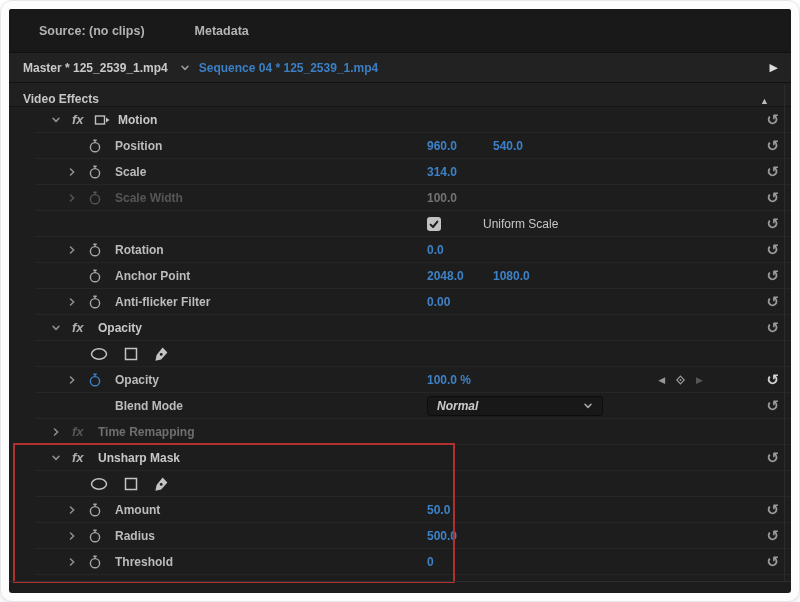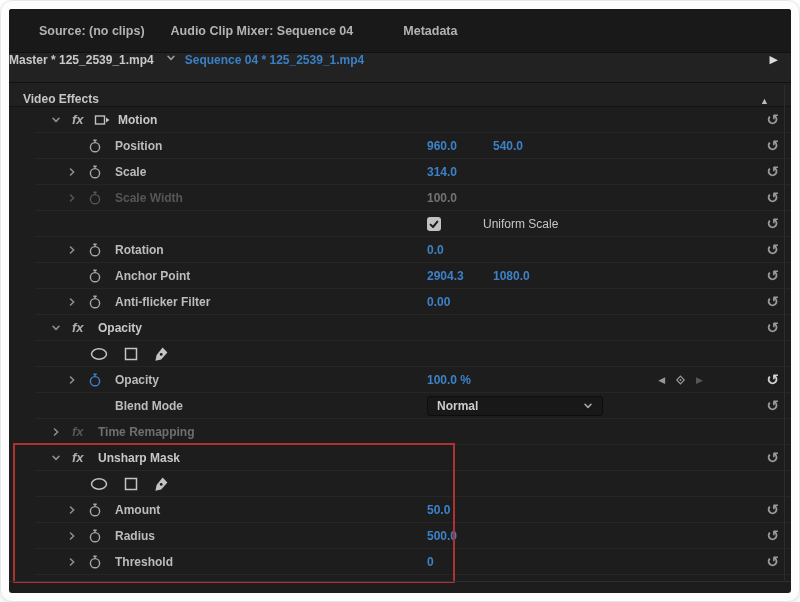--- a/index.html
+++ b/index.html
@@ -42,21 +42,22 @@
   .tab-ec-top { display:flex; align-items:center; gap:12px; }
   .tab-ec .tab-label { color:#e9e9e9; }
   .menu-glyph { color:#cfcfcf; font-size:14px; line-height:1; font-weight:400; }
   .tab-underline { height:3px; background:#c9c9c9; border-radius:1px; margin-top:6px; }
   .tab-audio { margin-left: 26px; }
   .tab-meta { margin-left: 50px; }
 
   
   .clipbar {
     height: 30px; background: #222222;
-    display: flex; 
+    display: flex; align-items: center;
+    padding-left: 14px;
     border-bottom: 1px solid #111;
     font-size: 12px; font-weight: 700;
   }
   .master-name { color:#c9c9c9; }
   .clip-chev { margin: 0 9px 0 12px; color:#9a9a9a; display:flex; }
   .sequence-name { color: var(--sequence-blue, #3b7fc4); }
   .clip-spacer { flex:1; }
   .play-right { color:#dddddd; font-size:11px; margin-right:13px; }
 
   
@@ -118,21 +119,21 @@
     display:flex; align-items:center; justify-content:center;
     border:0; cursor:pointer;
   }
   .cblabel { position:absolute; left:414px; color:#c6c6c6; font-weight:400;padding-left:34px; }
 
   .dropdown {
     position:absolute; left:392px;
     width:176px; height:20px;
     background:#181818; border:1px solid #0d0d0d; border-radius:3px;
     display:flex; align-items:center; padding:0 9px;
-    color:#cdcdcd; font-weight:700; cursor:pointer;
+    color:#cdcdcd; font-weight:700; cursor:pointer;font-style:italic;
   }
   .dropdown .dd-chev { margin-left:auto; color:#a8a8a8; display:flex; }
 
   .mtool { background:none; border:0; cursor:pointer; color:#c4c4c4; display:flex; margin-left:14px; padding:0; }
   .mtool.first { margin-left:54px; }
 
   
   .redbox2 {
     position:absolute; left:4px; top:434px; width:442px; height:140px;
     border:2px solid var(--highlight-red, #b13131);
@@ -180,21 +181,20 @@
         <circle cx="8" cy="8" r="1.1" fill="currentColor"></circle>
       </g>
   </defs>
 </svg>
 
 <div class="frame">
   <div class="panel">
 
     <div class="tabbar">
       <div class="tab"><span>Source: (no clips)</span></div>
-      <div class="tab tab-audio"><span>Audio Clip Mixer: Sequence 04</span></div>
       <div class="tab tab-meta"><span>Metadata</span></div>
     </div>
 
     <div class="clipbar">
       <span class="master-name">Master * 125_2539_1.mp4</span>
       <span class="clip-chev">
           <svg width="10" height="10" viewBox="0 0 10 10">
             <use href="#chev-d"></use>
           </svg>
         </span>
@@ -298,21 +298,21 @@
       </div>
 
       <div class="row prop">
         <span class="tw"></span>
         <button class="sw">
             <svg width="16" height="16" viewBox="0 0 16 16">
               <use href="#sw-ico"></use>
             </svg>
           </button>
         <span class="plabel">Anchor Point</span>
-        <span class="val">2904.3</span>
+        <span class="val">2048.0</span>
         <span class="val val2">1080.0</span>
         <button class="reset">↺</button>
       </div>
 
       <div class="row prop">
         <span class="tw">
             <svg width="10" height="10" viewBox="0 0 10 10">
               <use href="#chev-r"></use>
             </svg>
           </span>

